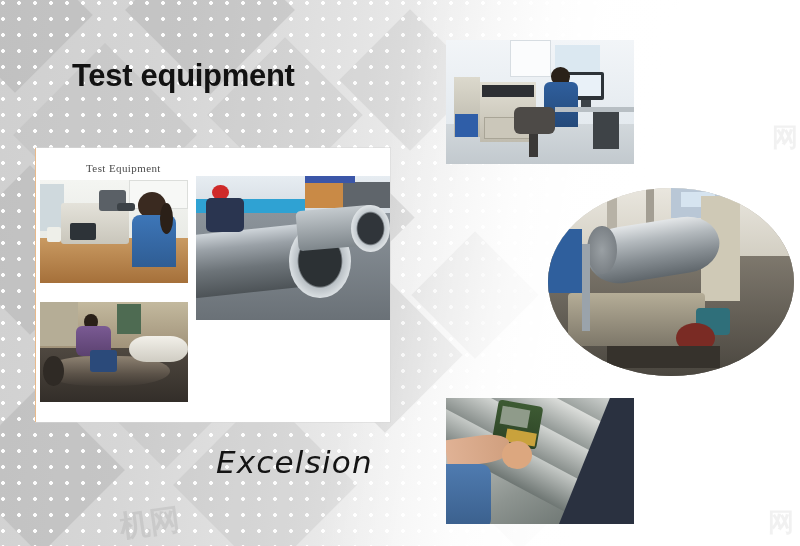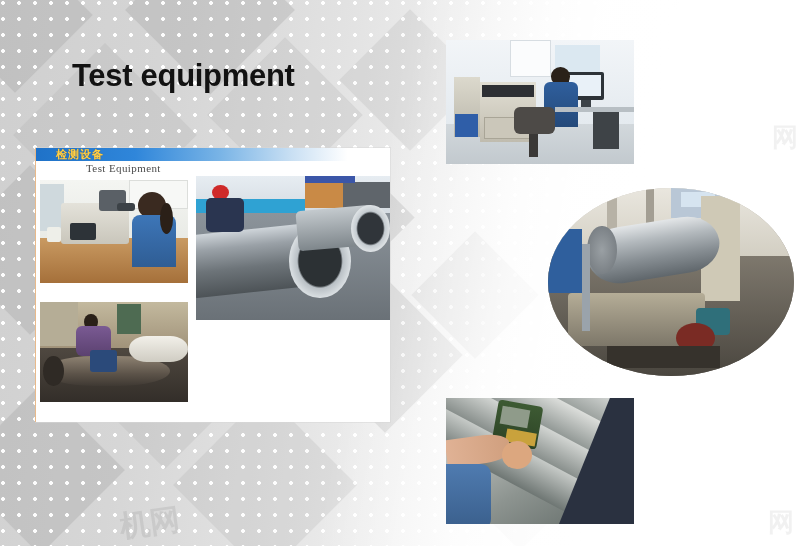--- a/index.html
+++ b/index.html
@@ -149,23 +149,20 @@
   <div id="dotsoverlay"></div>
   <div id="whitewash"></div>
 
   <div class="wm" id="wm1">机网</div>
   <div class="wm" id="wm2">网</div>
   <div class="wm" id="wm3">网</div>
 
   <div id="title">Test equipment</div>
 
   <div id="panel">
-    <div id="panelbar">
-      <span class="cn">检测设备</span>
-    </div>
     <div id="panelsub">Test Equipment</div>
   </div>
 
   <div class="photo" id="photoA">
     <div class="ph">
 
       <div class="bar" style="left:0;top:0;width:100%;height:56%;background:linear-gradient(180deg,#f4f5f2,#e9ebe6);"></div>
       <div class="bar" style="left:0;top:4%;width:16%;height:46%;background:#cfd9dd;"></div>
       <div class="bar" style="left:60%;top:0;width:40%;height:28%;background:#f7f8f6;box-shadow:inset 0 0 0 1px #dcdedb;"></div>
 
@@ -287,14 +284,15 @@
       <div class="bar" style="left:29%;top:8%;width:15%;height:14%;background:#8f9b8a;transform:rotate(10deg);"></div>
       <div class="bar" style="left:32%;top:26%;width:16%;height:10%;background:#c9a23c;transform:rotate(10deg);"></div>
 
       <div class="bar" style="left:0;top:30%;width:34%;height:22%;background:linear-gradient(90deg,#e0b295,#d09f7e);border-radius:0 40% 40% 0;transform:rotate(-8deg);"></div>
       <div class="blob" style="left:30%;top:34%;width:16%;height:22%;background:#dca77f;"></div>
 
       <div class="bar" style="left:-6%;top:52%;width:30%;height:52%;background:linear-gradient(180deg,#4f7bb0,#3a5f8c);border-radius:10px;"></div>
     </div>
   </div>
 
+  <div id="wordmark">Excelsion</div>
 
 </div>
 
 </body></html>

